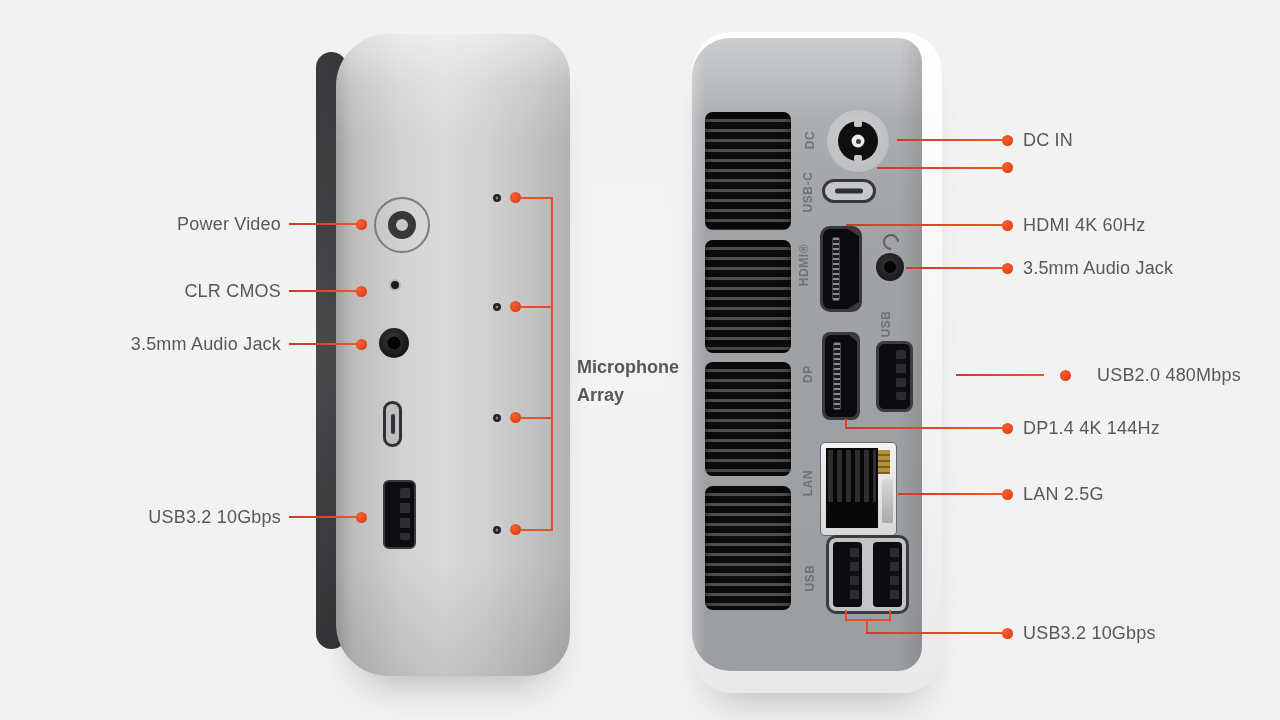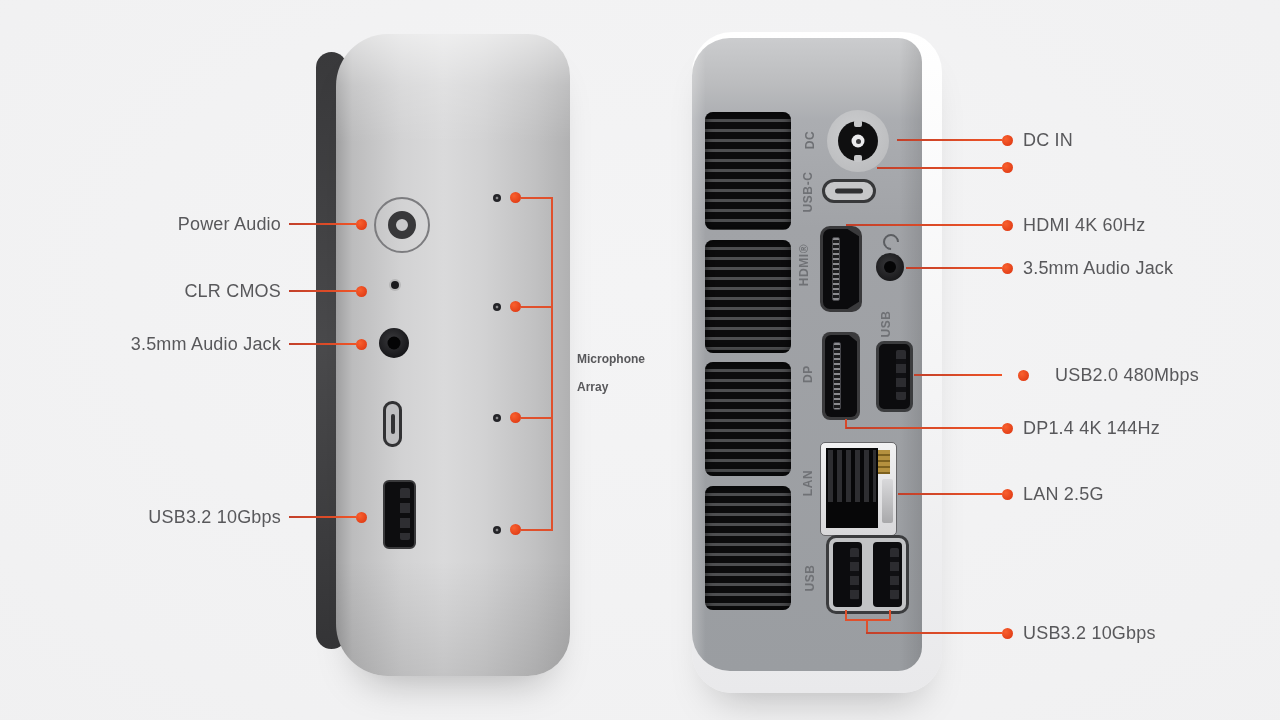--- a/index.html
+++ b/index.html
@@ -102,21 +102,21 @@
     background:repeating-linear-gradient(180deg,#b5913f 0 4px,#7d611f 4px 6px);}
   .lan-rear .latch{position:absolute;right:3px;top:36px;width:11px;height:44px;border-radius:2px;
     background:linear-gradient(180deg,#d9d9db 0%,#a9a9ab 100%);}
 
   .usb3-pair{left:826px;top:535px;width:77px;height:73px;border-radius:10px;border:3px solid #3b3c3e;background:#c2c3c5;}
   .usb3-pair .cav{position:absolute;top:4px;width:29px;height:65px;border-radius:4px;background:#0c0c0e;}
   .usb3-pair .cav.c1{left:4px;} .usb3-pair .cav.c2{right:4px;}
   .usb3-pair .cav::after{content:"";position:absolute;right:3px;top:6px;width:9px;height:52px;border-radius:2px;
     background:repeating-linear-gradient(180deg,#2c2c30 0 9px,#101013 9px 14px);}
 
-  .mic-text{position:absolute;left:577px;top:345px;font-size:12px;font-weight:bold;color:#58585b;line-height:28px;}
+  .mic-text{position:absolute;left:577px;top:353px;font-size:18px;font-weight:bold;color:#58585b;line-height:28px;}
 </style>
 </head>
 <body>
 
 <div class="stage">
 
   <div class="abs front-shell"></div>
   <div class="abs front-body"></div>
 
   <div class="abs power-btn">
@@ -140,21 +140,21 @@
   <div class="hline" style="left:521px;top:306px;width:31px;"></div>
   <div class="hline" style="left:521px;top:417px;width:31px;"></div>
   <div class="hline" style="left:521px;top:529px;width:31px;"></div>
   <div class="vline" style="left:551px;top:197px;height:334px;"></div>
   <div class="mic-text">
     <div>Microphone</div>
     <div>Array</div>
   </div>
 
   <div class="ann ann-left" style="right:913px;top:213px;">
-    <span class="lbl">Power Audio</span>
+    <span class="lbl">Power Video</span>
     <span class="line" style="width:67px;"></span>
     <span class="dot"></span>
   </div>
   <div class="ann ann-left" style="right:913px;top:280px;">
     <span class="lbl">CLR CMOS</span>
     <span class="line" style="width:67px;"></span>
     <span class="dot"></span>
   </div>
   <div class="ann ann-left" style="right:913px;top:333px;">
     <span class="lbl">3.5mm Audio Jack</span>
@@ -228,21 +228,21 @@
   <div class="ann ann-right" style="left:846px;top:214px;">
     <span class="line" style="width:156px;"></span>
     <span class="dot"></span>
     <span class="lbl">HDMI 4K 60Hz</span>
   </div>
   <div class="ann ann-right" style="left:906px;top:257px;">
     <span class="line" style="width:96px;"></span>
     <span class="dot"></span>
     <span class="lbl">3.5mm Audio Jack</span>
   </div>
-  <div class="ann ann-right" style="left:914px;top:364px;gap:16px;">
+  <div class="ann ann-right" style="left:956px;top:364px;gap:16px;">
     <span class="line" style="width:88px;"></span>
     <span class="dot"></span>
     <span class="lbl">USB2.0 480Mbps</span>
   </div>
   <div class="ann ann-right" style="left:846px;top:417px;">
     <span class="line" style="width:156px;"></span>
     <span class="dot"></span>
     <span class="lbl">DP1.4 4K 144Hz</span>
   </div>
   <div class="ann ann-right" style="left:898px;top:483px;">

